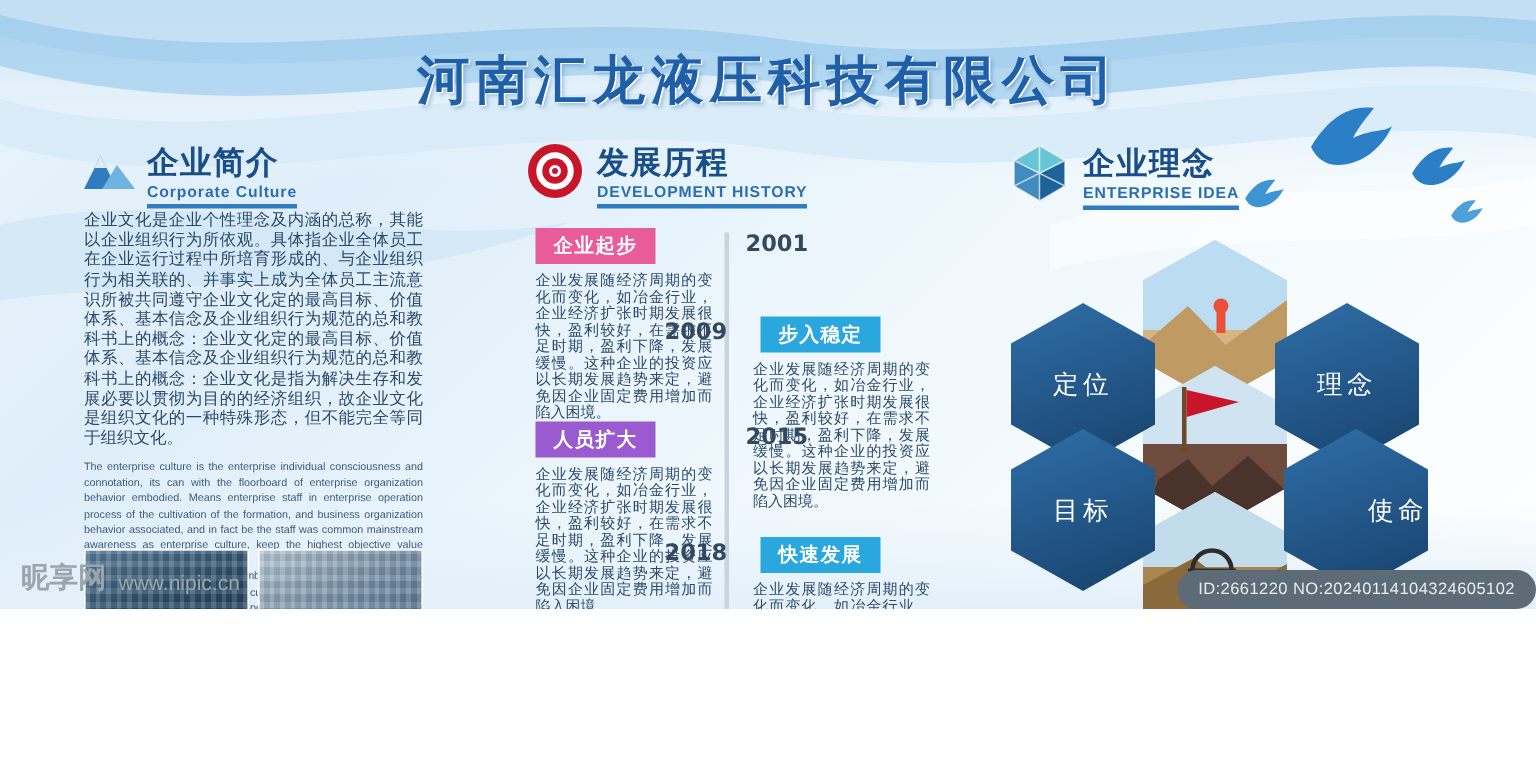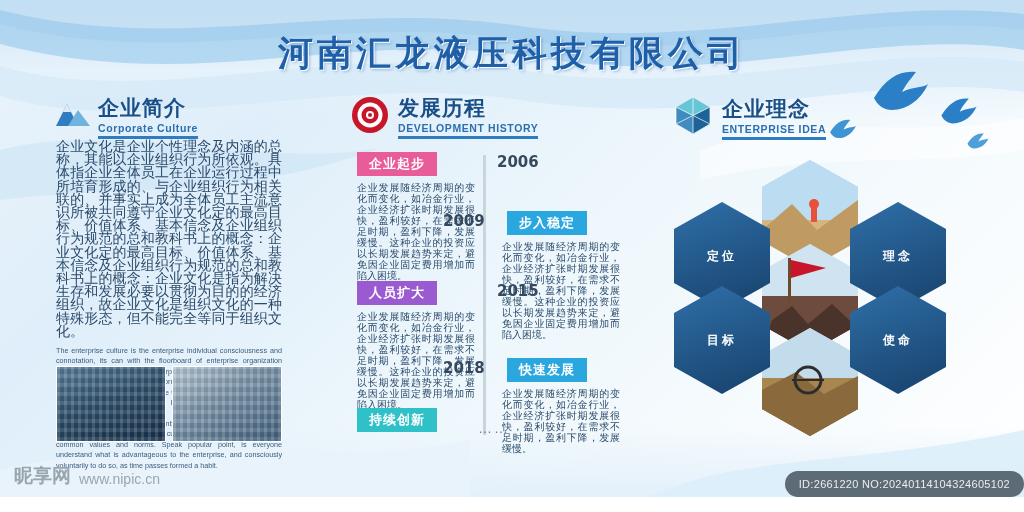--- a/index.html
+++ b/index.html
@@ -2,21 +2,21 @@
 <html><head>
 <meta charset="utf-8">
 <style>
   * { margin:0; padding:0; box-sizing:border-box; }
   body {
     width:1024px; height:512px; overflow:hidden;
     font-family:"Liberation Sans", sans-serif;
     background:#ffffff;
   }
   #stage {
-    position:relative; width:1024px; height:497px; overflow:hidden;
+    position:relative; width:1024px; height:406px; overflow:hidden;
     background:linear-gradient(135deg,#eaf4fb 0%, #dfeefa 25%, #eef7fc 55%, #ffffff 100%);
   }
   
   .swoosh { position:absolute; pointer-events:none; }
   .topband {
     position:absolute; left:0; top:0; width:1024px; height:120px;
     background:linear-gradient(180deg,#cfe6f7 0%, #e6f2fb 60%, rgba(255,255,255,0) 100%);
   }
   .bottomband {
     position:absolute; left:0; bottom:0; width:1024px; height:70px;
@@ -39,21 +39,21 @@
     font-size:21px; font-weight:bold; color:#1a4e86; letter-spacing:1px;
   }
   .sec-en {
     font-size:10.5px; font-weight:bold; color:#2b6fb0; letter-spacing:.6px;
   }
   .head-underline { height:3px; background:#2f7cc0; margin-top:2px; width:100%; }
 
   
   #leftcol { position:absolute; left:56px; top:140px; width:226px; }
   .para-cn {
-    font-size:14px; line-height:13.2px; color:#2a4a6a; text-align:justify;
+    font-size:11px; line-height:13.2px; color:#2a4a6a; text-align:justify;
     font-family:"DejaVu Sans", sans-serif;
   }
   .para-en {
     font-size:7.2px; line-height:10.4px; color:#3a5c7c; text-align:justify;
     margin-top:8px;
   }
   .photos { position:absolute; left:56px; top:366px; width:226px; height:76px; display:flex; gap:6px; }
   .photo { flex:1; border:1px solid #ffffff; position:relative; overflow:hidden; }
   .ph1 { background:linear-gradient(160deg,#5a7f9c 0%, #2e4f6b 45%, #16304a 100%); }
   .ph2 { background:linear-gradient(150deg,#b9c9d6 0%, #7d96ab 40%, #3f5f7c 100%); }
@@ -75,21 +75,21 @@
     position:absolute; width:118px; font-size:10px; line-height:11px;
     color:#2a4a6a; text-align:justify; font-family:"DejaVu Sans", sans-serif;
   }
   .dots { position:absolute; font-size:14px; color:#6f8296; letter-spacing:2px; }
   .hexwrap { position:absolute; left:660px; top:160px; width:300px; height:290px; }
   .hex {
     position:absolute; width:96px; height:108px;
     clip-path:polygon(50% 0%, 100% 25%, 100% 75%, 50% 100%, 0% 75%, 0% 25%);
     display:flex; align-items:center; justify-content:center;
     color:#fff; font-family:"DejaVu Sans", sans-serif;
-    font-size:12px; font-weight:bold; letter-spacing:3px;
+    font-size:17px; font-weight:normal; letter-spacing:3px;
   }
   .hex.blue { background:linear-gradient(160deg,#2f6fa8 0%, #17416b 100%); }
   .hex.img1 { background:linear-gradient(175deg,#cfe3f2 0%, #8fb9d8 40%, #e8d3b0 70%, #c7a77e 100%); }
   .hex.img2 { background:linear-gradient(175deg,#9fc3de 0%, #dfe8ee 40%, #b5402f 62%, #6d3a30 100%); }
   .hex.img3 { background:linear-gradient(175deg,#bcd8ea 0%, #e3d2b2 45%, #9f7d52 75%, #4d3c2b 100%); }
 
   
   .bird { position:absolute; color:#2a7fc6; }
 
   
@@ -166,21 +166,21 @@
     <div>
       <div class="sec-cn">发展历程</div>
       <div class="sec-en">DEVELOPMENT HISTORY</div>
       <div class="head-underline"></div>
     </div>
   </div>
 
   <div class="tl-rail"></div>
 
   <div class="pill" style="left:357px; top:152px; background:#e85c9a;">企业起步</div>
-  <div class="tl-year" style="left:497px; top:153px;">2006</div>
+  <div class="tl-year" style="left:497px; top:153px;">2001</div>
   <div class="tl-text" style="left:357px; top:182px;">企业发展随经济周期的变化而变化，如冶金行业，企业经济扩张时期发展很快，盈利较好，在需求不足时期，盈利下降，发展缓慢。这种企业的投资应以长期发展趋势来定，避免因企业固定费用增加而陷入困境。</div>
 
   <div class="pill" style="left:507px; top:211px; background:#2aa7de;">步入稳定</div>
   <div class="tl-year" style="left:443px; top:212px;">2009</div>
   <div class="tl-text" style="left:502px; top:241px;">企业发展随经济周期的变化而变化，如冶金行业，企业经济扩张时期发展很快，盈利较好，在需求不足时期，盈利下降，发展缓慢。这种企业的投资应以长期发展趋势来定，避免因企业固定费用增加而陷入困境。</div>
 
   <div class="pill" style="left:357px; top:281px; background:#9a5ad0;">人员扩大</div>
   <div class="tl-year" style="left:497px; top:282px;">2015</div>
   <div class="tl-text" style="left:357px; top:311px;">企业发展随经济周期的变化而变化，如冶金行业，企业经济扩张时期发展很快，盈利较好，在需求不足时期，盈利下降，发展缓慢。这种企业的投资应以长期发展趋势来定，避免因企业固定费用增加而陷入困境。</div>
 
@@ -257,21 +257,21 @@
 
     <div class="hex blue" style="left:14px; top:42px;">
       <span>定位</span>
     </div>
     <div class="hex blue" style="left:14px; top:126px;">
       <span>目标</span>
     </div>
     <div class="hex blue" style="left:190px; top:42px;">
       <span>理念</span>
     </div>
-    <div class="hex blue" style="left:190px; top:126px;">
+    <div class="hex blue" style="left:196px; top:126px;justify-content:flex-end;">
       <span>使命</span>
     </div>
   </div>
 
   <div class="wm">
     <div class="wm-logo">昵享网</div>
     <div class="wm-url">www.nipic.cn</div>
   </div>
   <div class="idbar">
     <span>ID:2661220 NO:20240114104324605102</span>

